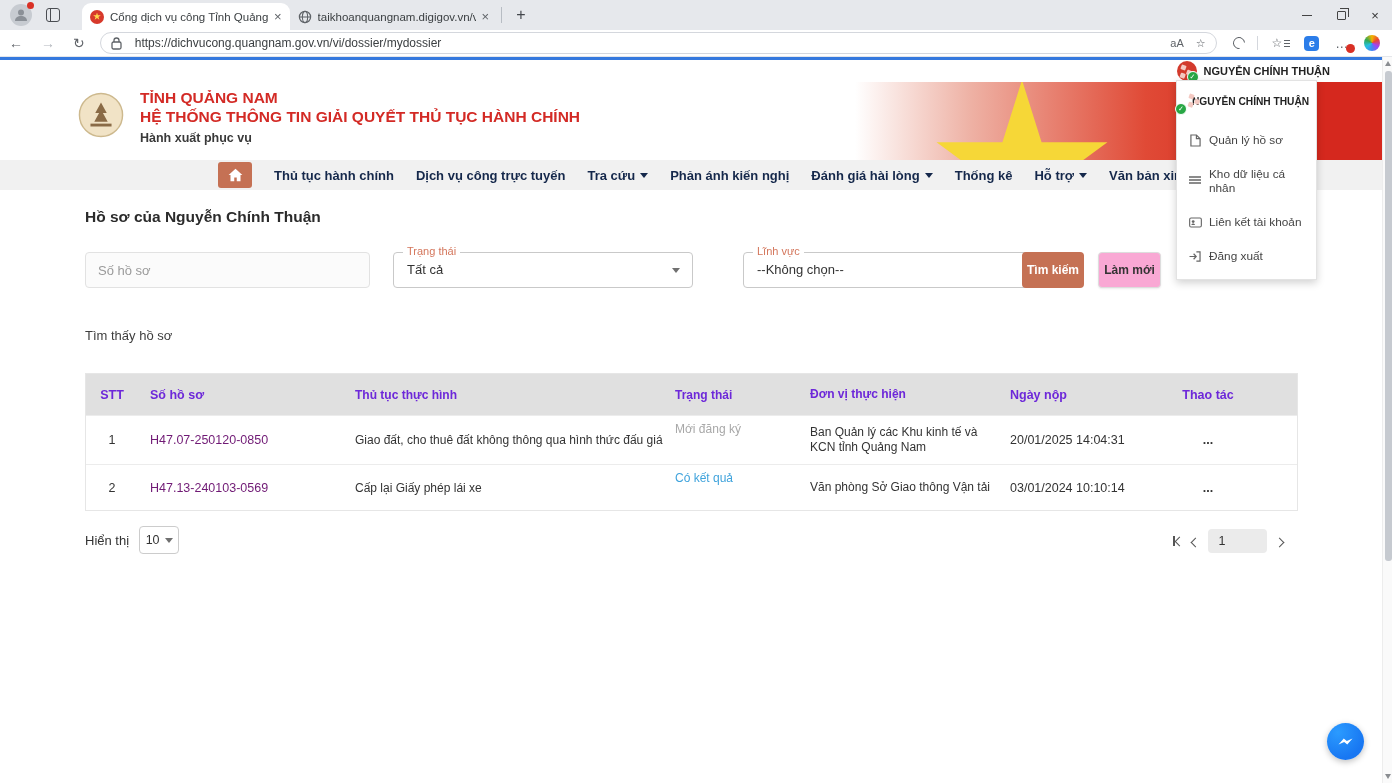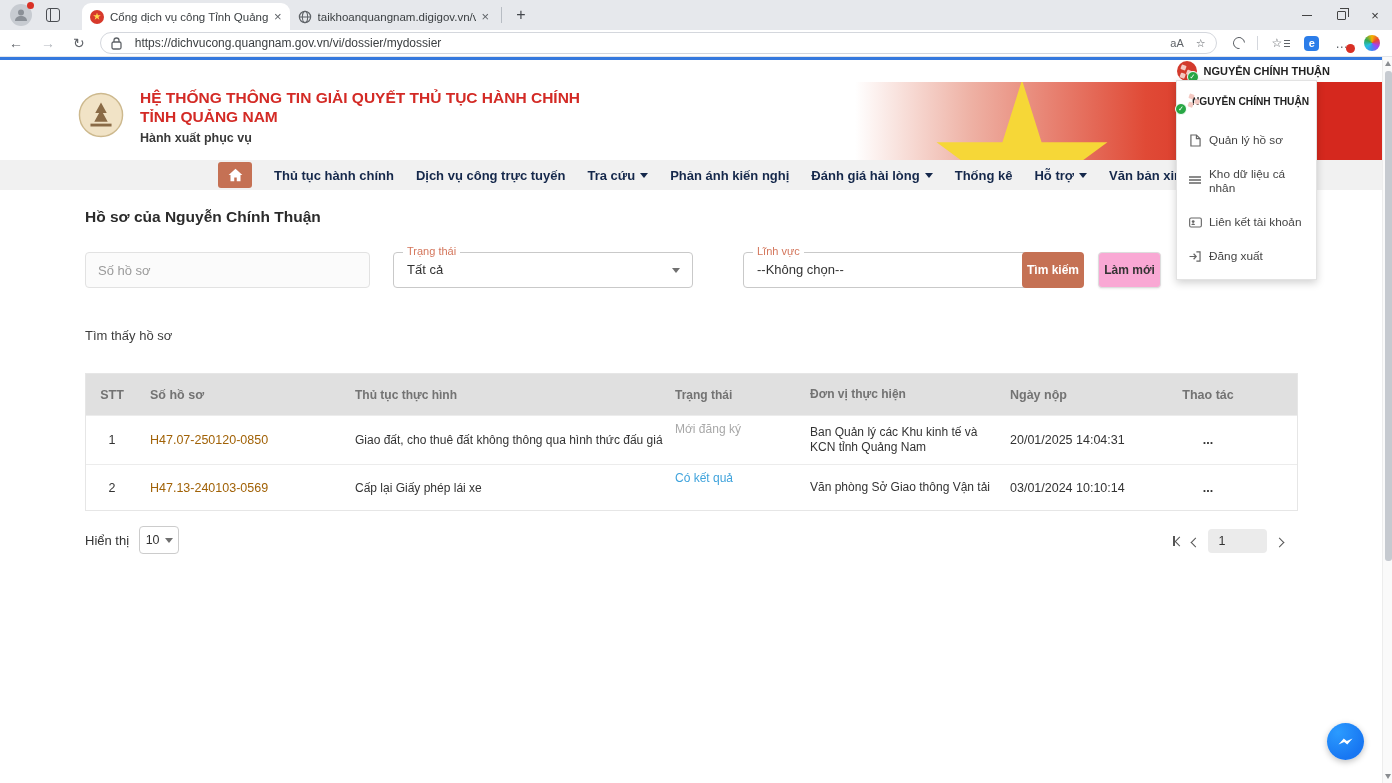--- a/index.html
+++ b/index.html
@@ -118,33 +118,33 @@
   .btn { position:absolute; top:0; height:36px; border-radius:4px; font-size:12px;
     font-weight:bold; display:flex; align-items:center; justify-content:center; cursor:default; }
   .btn-search { left:937px; width:62px; background:#c57154; color:#fff; border:none; }
   .btn-reset { left:1013px; width:63px; background:#f9a8d4; color:#333; border:1px solid #ddd;
     box-shadow:0 1px 2px rgba(0,0,0,.08); }
 
   .results-label { margin:40px 0 0 85px; font-size:13px; color:#3d3d3d; }
 
   .dtable { margin:30px 0 0 85px; width:1213px; border:1px solid #e6e6e6; background:#fff; }
   .thead { display:flex; background:#e0e0e0; height:41px; align-items:center; }
-  .th { font-size:12.5px; font-weight:bold; color:#737373; padding-left:12px; }
+  .th { font-size:12.5px; font-weight:bold; color:#6d28d9; padding-left:12px; }
   .trow { display:flex; border-top:1px solid #ececec; align-items:center; }
   .trow.r1 { height:49px; } .trow.r2 { height:46px; }
   .td { font-size:12.5px; color:#333; padding-left:12px; }
   .c0 { flex:0 0 52px; text-align:center; padding-left:0; }
   .c1 { flex:0 0 205px; }
   .c2 { flex:0 0 320px; font-size:12px; white-space:nowrap; overflow:hidden; }
   .c3 { flex:0 0 135px; align-self:flex-start; padding-top:6px; font-size:12px; }
   .c4 { flex:0 0 200px; font-size:12px; line-height:15px; }
   .c5 { flex:0 0 150px; }
   .c6 { flex:0 0 120px; text-align:center; padding-left:0; font-weight:bold; }
   .sp { flex:1; }
-  .code-link { color:#a16207; }
+  .code-link { color:#701a75; }
   .status[data-status="new"] { color:#a8a8a8; }
   .status[data-status="result"] { color:#3fa3dc; }
 
   .pager { position:relative; height:34px; margin:12px 0 0 85px; width:1213px; }
   .pg-left { position:absolute; left:0; top:3px; display:flex; align-items:center; gap:10px; }
   .pg-size-label { font-size:13px; color:#333; }
   .pg-size { width:40px; height:28px; border:1px solid #ccc; border-radius:4px; display:flex;
     align-items:center; justify-content:center; gap:5px; font-size:12.5px; color:#333; }
   .pg-size .sc { width:0; height:0; border-left:4px solid transparent;
     border-right:4px solid transparent; border-top:5px solid #707070; }
@@ -262,22 +262,22 @@
   <div class="site-header">
     <div class="flag">
       <div class="flag-star"></div>
     </div>
     <svg class="logo" viewBox="0 0 48 48">
       <circle cx="24" cy="24" r="22.5" fill="#f1e3c6" stroke="#cdb98e" stroke-width="1.5"></circle>
       <path d="M24 11l6 11h-4l5 9H17l5-9h-4z" fill="#8a6b46"></path>
       <path d="M13 33h22v3H13z" fill="#8a6b46"></path>
     </svg>
     <div class="hdr-titles">
+      <div class="hdr-title">TỈNH QUẢNG NAM</div>
       <div class="hdr-title">HỆ THỐNG THÔNG TIN GIẢI QUYẾT THỦ TỤC HÀNH CHÍNH</div>
-      <div class="hdr-title">TỈNH QUẢNG NAM</div>
       <div class="hdr-sub">Hành xuất phục vụ</div>
     </div>
   </div>
 
   <div class="mainnav">
     <span class="home-btn">
       <svg width="15" height="14" viewBox="0 0 24 22">
           <path d="M12 1L1 11h3v10h6v-6h4v6h6V11h3z" fill="#fff"></path>
         </svg>
     </span>

